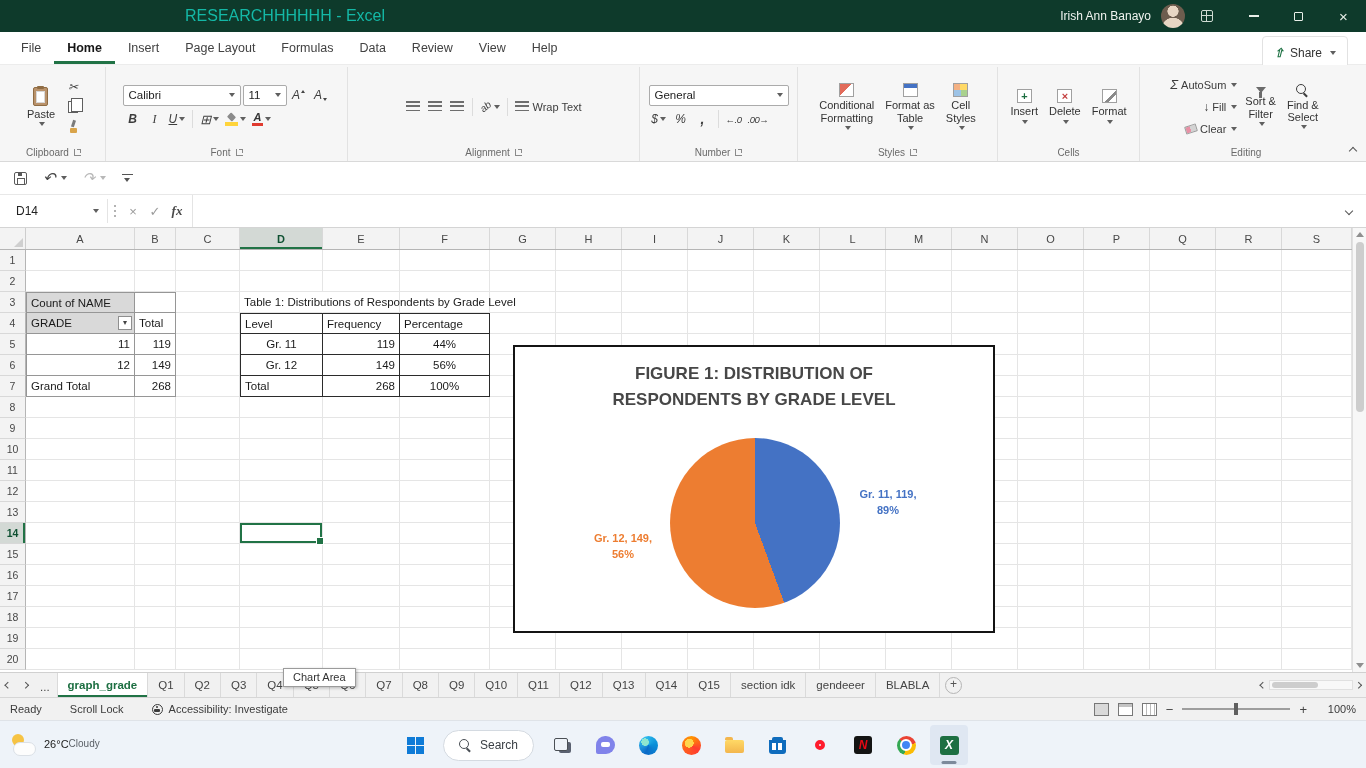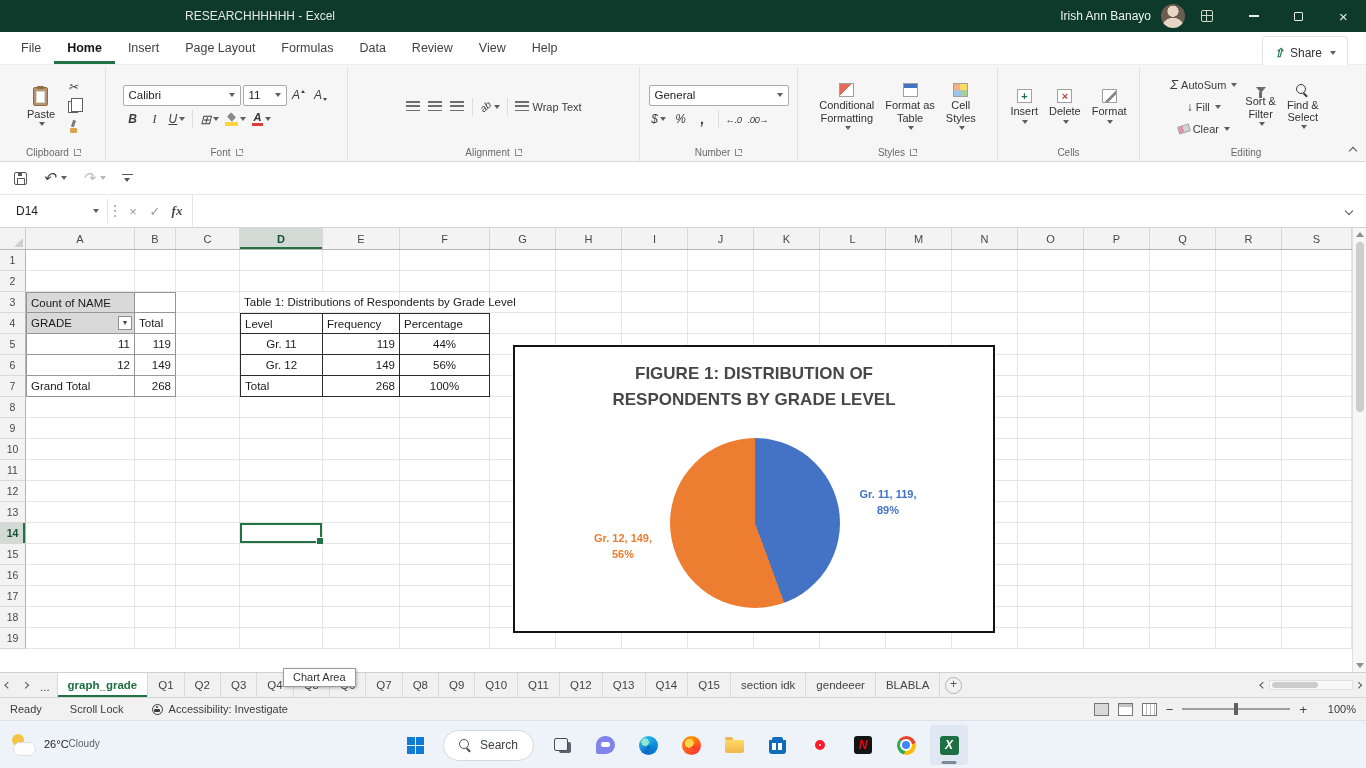--- a/index.html
+++ b/index.html
@@ -17,21 +17,21 @@
 .i-mag{position:relative;width:13px;height:13px;display:inline-block;flex:0 0 auto}
 .i-mag::before{content:"";position:absolute;left:0;top:0;width:8px;height:8px;border:1.6px solid currentColor;border-radius:50%}
 .i-mag::after{content:"";position:absolute;right:1px;bottom:1px;width:5px;height:1.6px;background:currentColor;transform:rotate(45deg)}
 .vdots{display:inline-block;width:2px;height:2px;background:#9a9a9a;border-radius:50%;box-shadow:0 -5px 0 #9a9a9a,0 5px 0 #9a9a9a;margin:0 6px}
 .sarr{width:0;height:0;border-left:4px solid transparent;border-right:4px solid transparent;display:inline-block}
 .sarr.up{border-bottom:5px solid #8f8f8f}
 .sarr.down{border-top:5px solid #8f8f8f}
 
 
 .titlebar{flex:0 0 32px;background:#0e3a2b;position:relative;display:flex;align-items:center;color:#e9efe9}
-.tb-title{position:absolute;left:185px;font-size:12px;color:#e5e5e5}
+.tb-title{position:absolute;left:185px;font-size:16px;color:#14b8a6}
 .tb-search{position:absolute;left:520px;top:4px;width:358px;height:24px;background:#33594a;border-radius:4px;display:flex;align-items:center;gap:9px;padding:0 11px;font-size:12px;color:#d6e2da}
 .tb-right{position:absolute;right:0;top:0;height:32px;display:flex;align-items:center}
 .tb-user{font-size:12px;margin-right:10px;color:#f0f4f0}
 .avatar{width:24px;height:24px;border-radius:50%;margin-right:16px;background:radial-gradient(circle at 50% 30%,#e7d6c3 26%,transparent 28%),radial-gradient(circle at 50% 105%,#e7d6c3 40%,transparent 42%),#6d5d4e;flex:0 0 auto}
 .tb-grid-ic{width:12px;height:12px;margin-right:18px;background:linear-gradient(#cfdad2,#cfdad2),linear-gradient(#cfdad2,#cfdad2);background-size:12px 1.4px,1.4px 12px;background-position:center,center;background-repeat:no-repeat;border:1.4px solid #cfdad2;border-radius:2px}
 .tb-btn{width:45px;height:32px;display:flex;align-items:center;justify-content:center;font-size:15px;color:#e9efe9}
 .tb-min{display:inline-block;width:10px;height:1.4px;background:#e9efe9}
 .tb-max{display:inline-block;width:9px;height:9px;border:1.3px solid #e9efe9;border-radius:1px}
 
 
@@ -478,21 +478,21 @@
         <i class="tri"></i>
       </div>
     </div>
     <div class="rlabel">
         <span>Cells</span>
       </div>
   </div>
 
   <div class="rgroup" style="width:212px;border-right:none">
     <div class="rbody">
-      <div class="rcol" style="align-items:center">
+      <div class="rcol" style="align-items:flex-end">
         <div class="erow">
             <i class="i-sigma"></i>
             <span>AutoSum</span>
             <i class="tri"></i>
           </div>
         <div class="erow">
             <i class="i-filldown"></i>
             <span>Fill</span>
             <i class="tri"></i>
           </div>
@@ -970,20 +970,42 @@
         <div class="cell" style="width: 66px;"></div>
         <div class="cell" style="width: 66px;"></div>
         <div class="cell" style="width: 66px;"></div>
         <div class="cell" style="width: 66px;"></div>
         <div class="cell" style="width: 66px;"></div>
         <div class="cell" style="width: 66px;"></div>
         <div class="cell" style="width: 70px;"></div>
       </div>
       <div class="grow">
         <div class="rowh">19</div>
+        <div class="cell" style="width: 109px;"></div>
+        <div class="cell" style="width: 41px;"></div>
+        <div class="cell" style="width: 64px;"></div>
+        <div class="cell" style="width: 83px;"></div>
+        <div class="cell" style="width: 77px;"></div>
+        <div class="cell" style="width: 90px;"></div>
+        <div class="cell" style="width: 66px;"></div>
+        <div class="cell" style="width: 66px;"></div>
+        <div class="cell" style="width: 66px;"></div>
+        <div class="cell" style="width: 66px;"></div>
+        <div class="cell" style="width: 66px;"></div>
+        <div class="cell" style="width: 66px;"></div>
+        <div class="cell" style="width: 66px;"></div>
+        <div class="cell" style="width: 66px;"></div>
+        <div class="cell" style="width: 66px;"></div>
+        <div class="cell" style="width: 66px;"></div>
+        <div class="cell" style="width: 66px;"></div>
+        <div class="cell" style="width: 66px;"></div>
+        <div class="cell" style="width: 70px;"></div>
+      </div>
+      <div class="grow">
+        <div class="rowh">20</div>
         <div class="cell" style="width: 109px;"></div>
         <div class="cell" style="width: 41px;"></div>
         <div class="cell" style="width: 64px;"></div>
         <div class="cell" style="width: 83px;"></div>
         <div class="cell" style="width: 77px;"></div>
         <div class="cell" style="width: 90px;"></div>
         <div class="cell" style="width: 66px;"></div>
         <div class="cell" style="width: 66px;"></div>
         <div class="cell" style="width: 66px;"></div>
         <div class="cell" style="width: 66px;"></div>

